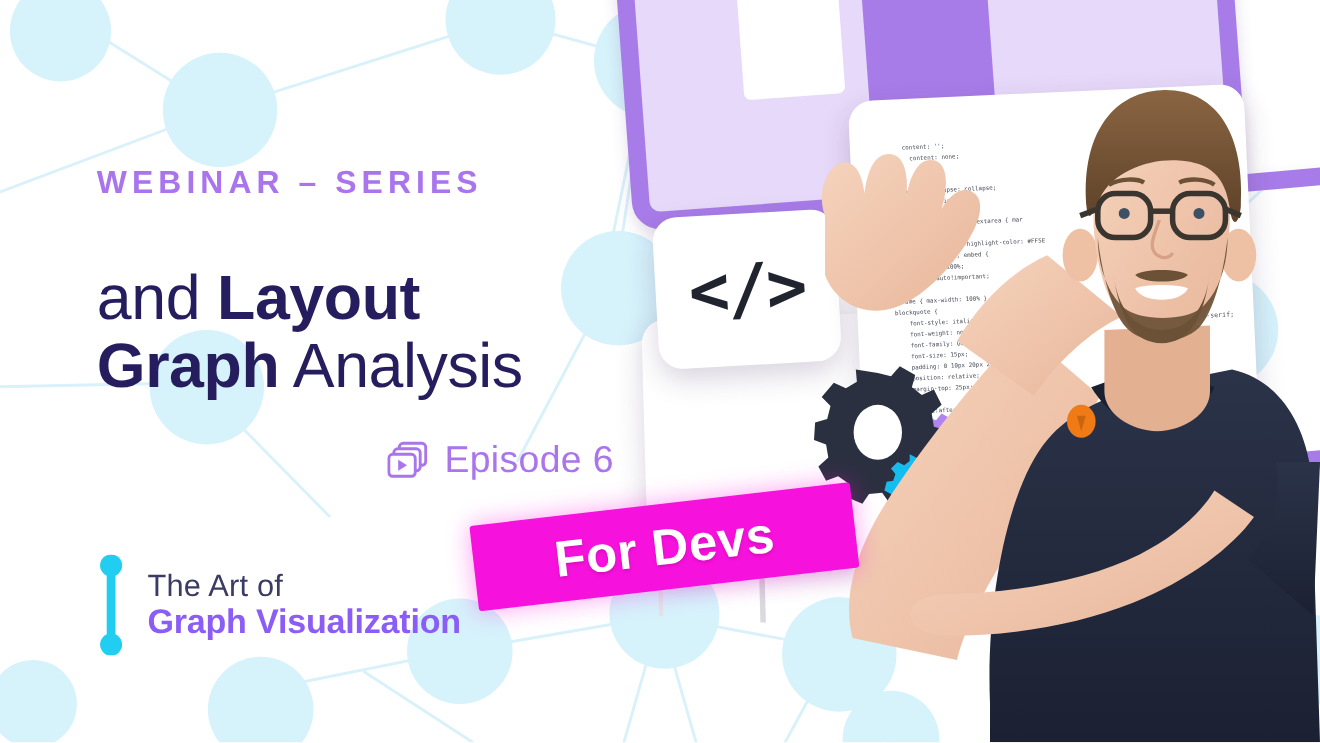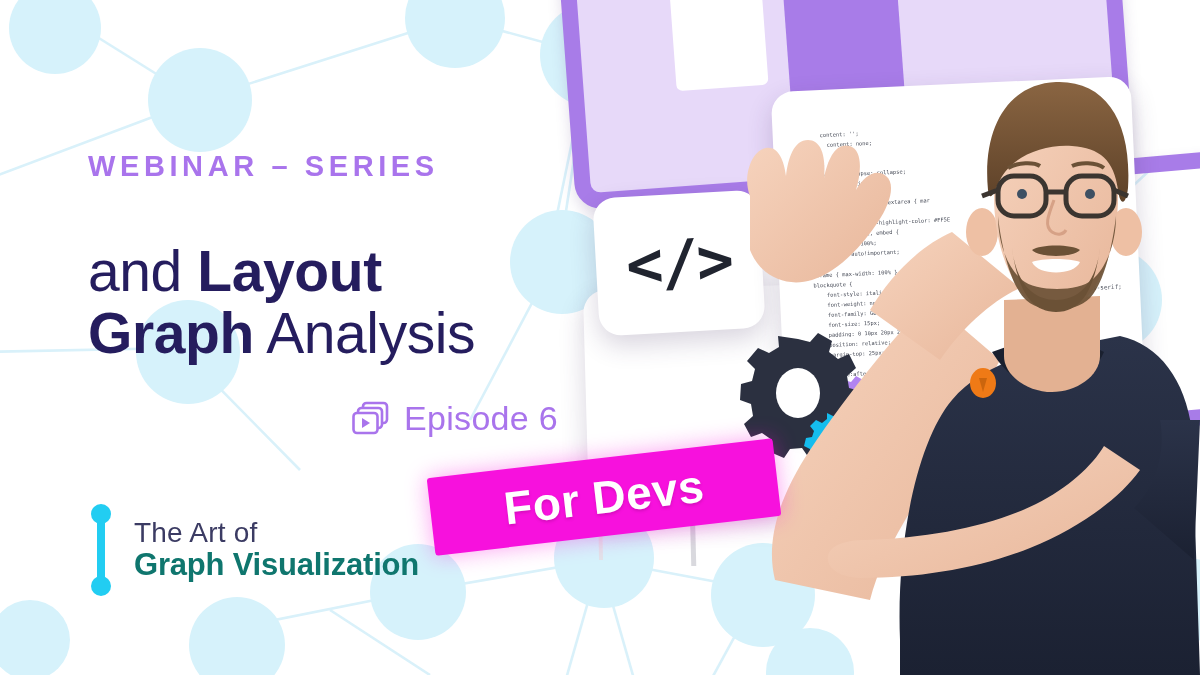--- a/index.html
+++ b/index.html
@@ -128,21 +128,21 @@
     display:flex; align-items:center; gap:14px; margin-top:35px;justify-content:flex-end;
   }
   .episode-label {
     font-size:34px; color:#a974ec; font-weight:400; letter-spacing:.3px;
   }
 
   
   .logo { position:absolute; left:88px; top:504px; display:flex; align-items:center; gap:20px; z-index:10; }
   .logo-text { line-height:1.12; }
   .logo-l1 { font-size:28px; color:#3b3b63; font-weight:300; letter-spacing:.2px; }
-  .logo-l2 { font-size:31px; color:#0f766e; font-weight:700; letter-spacing:-.2px; }
+  .logo-l2 { font-size:31px; color:#8b5cf6; font-weight:700; letter-spacing:-.2px; }
 </style>
 </head>
 <body>
 
 <div id="stage">
 
   <svg class="graph-layer" viewBox="0 0 1200 675" width="1200" height="675">
     <g stroke="#d9f1fa" stroke-width="2.6" fill="none">
       <line x1="70" y1="20" x2="198" y2="100"></line>
       <line x1="198" y1="100" x2="455" y2="18"></line>

